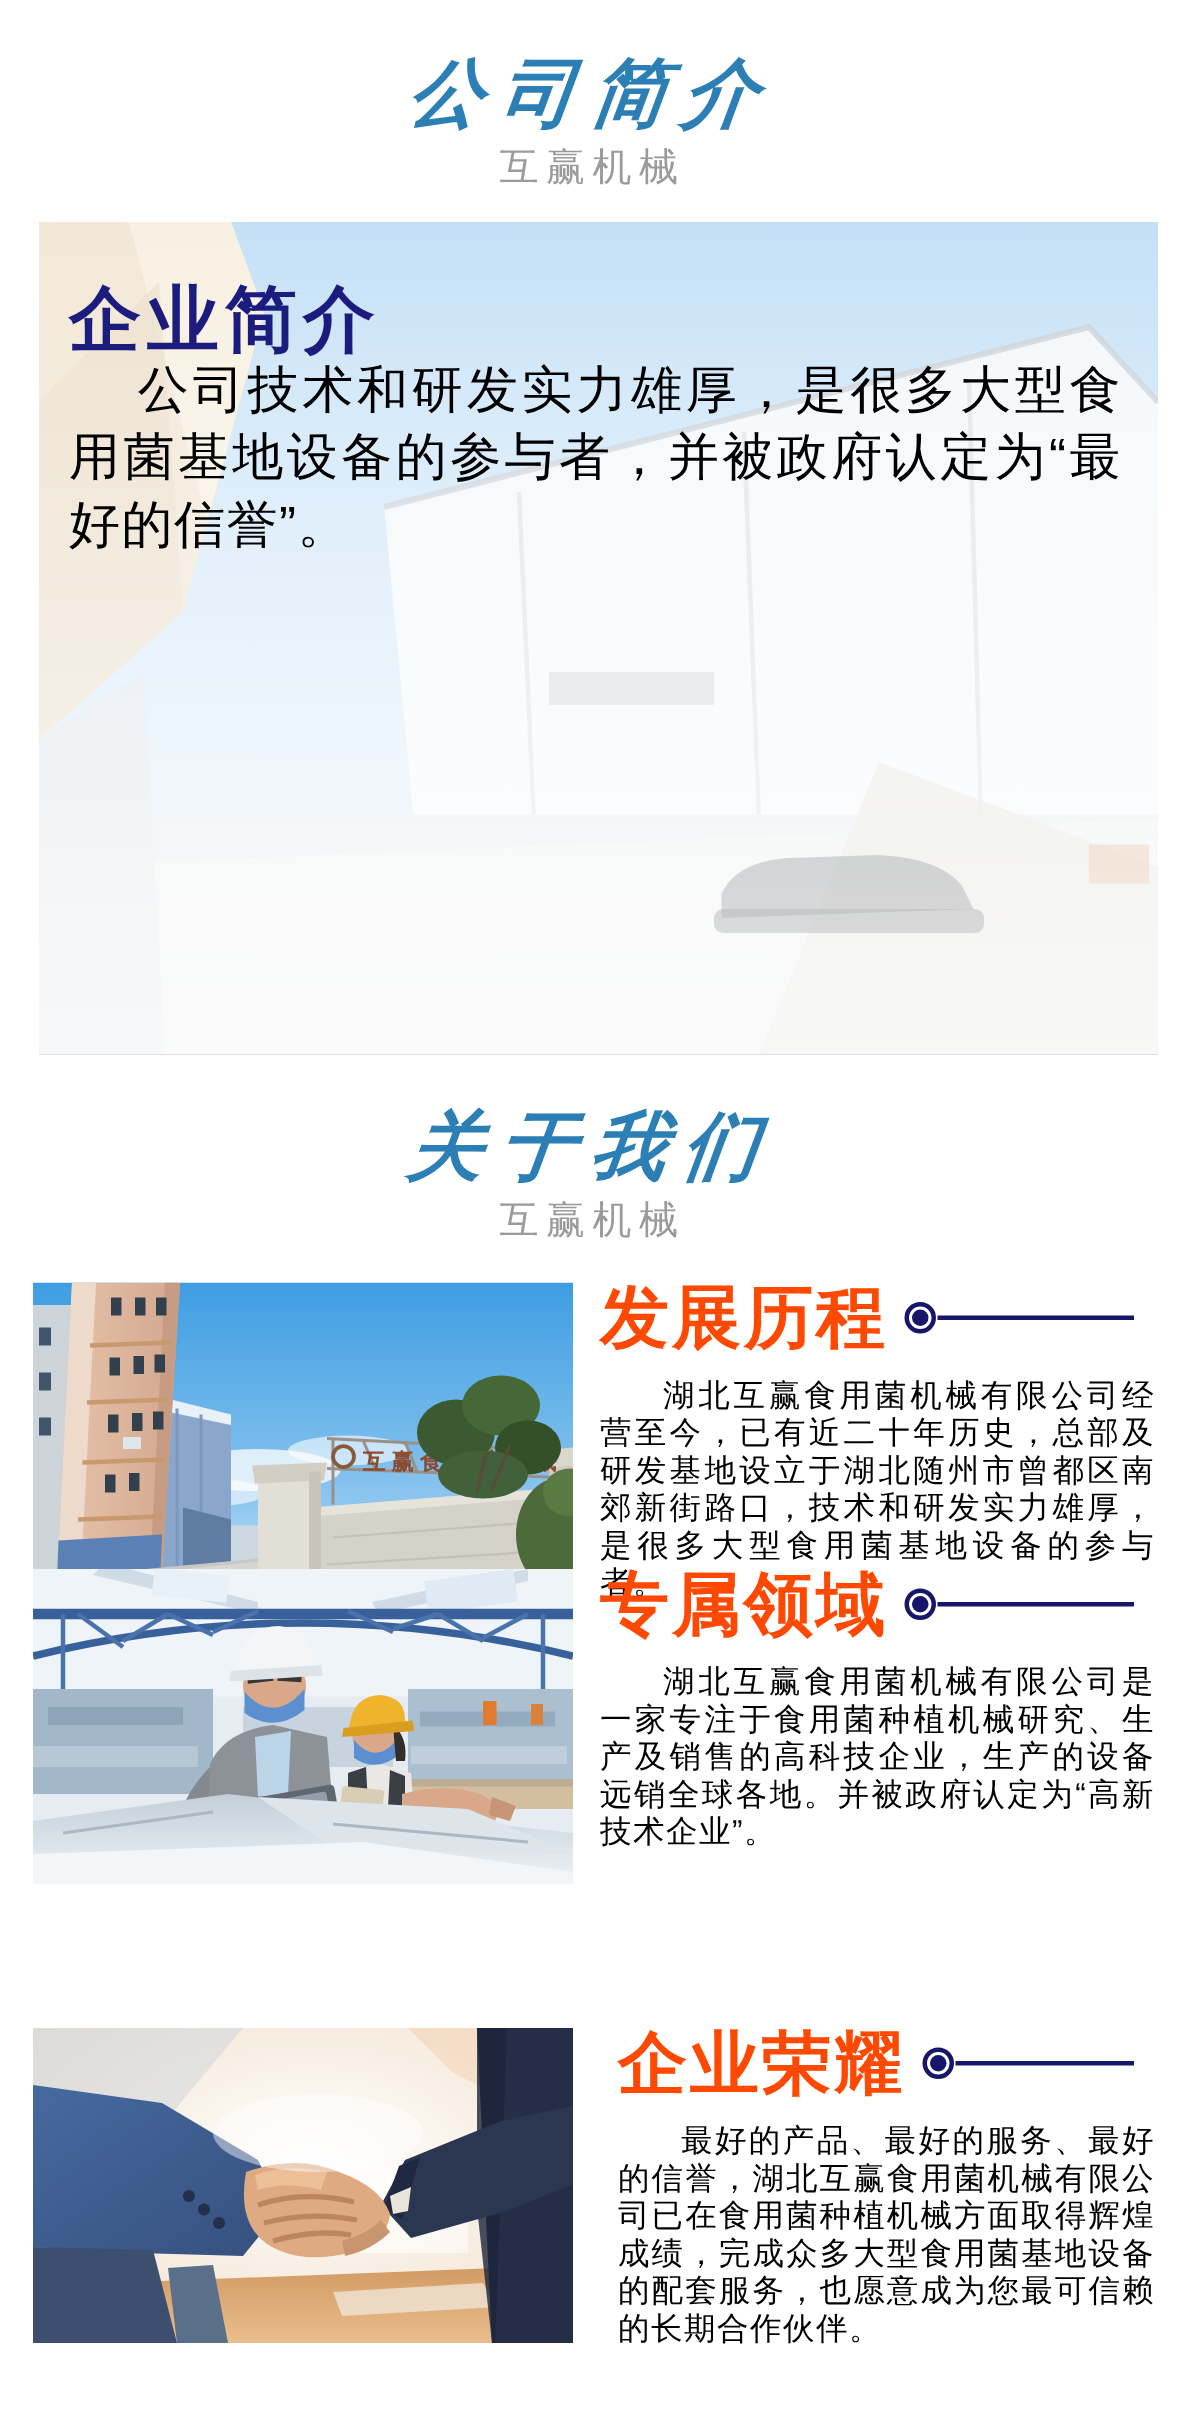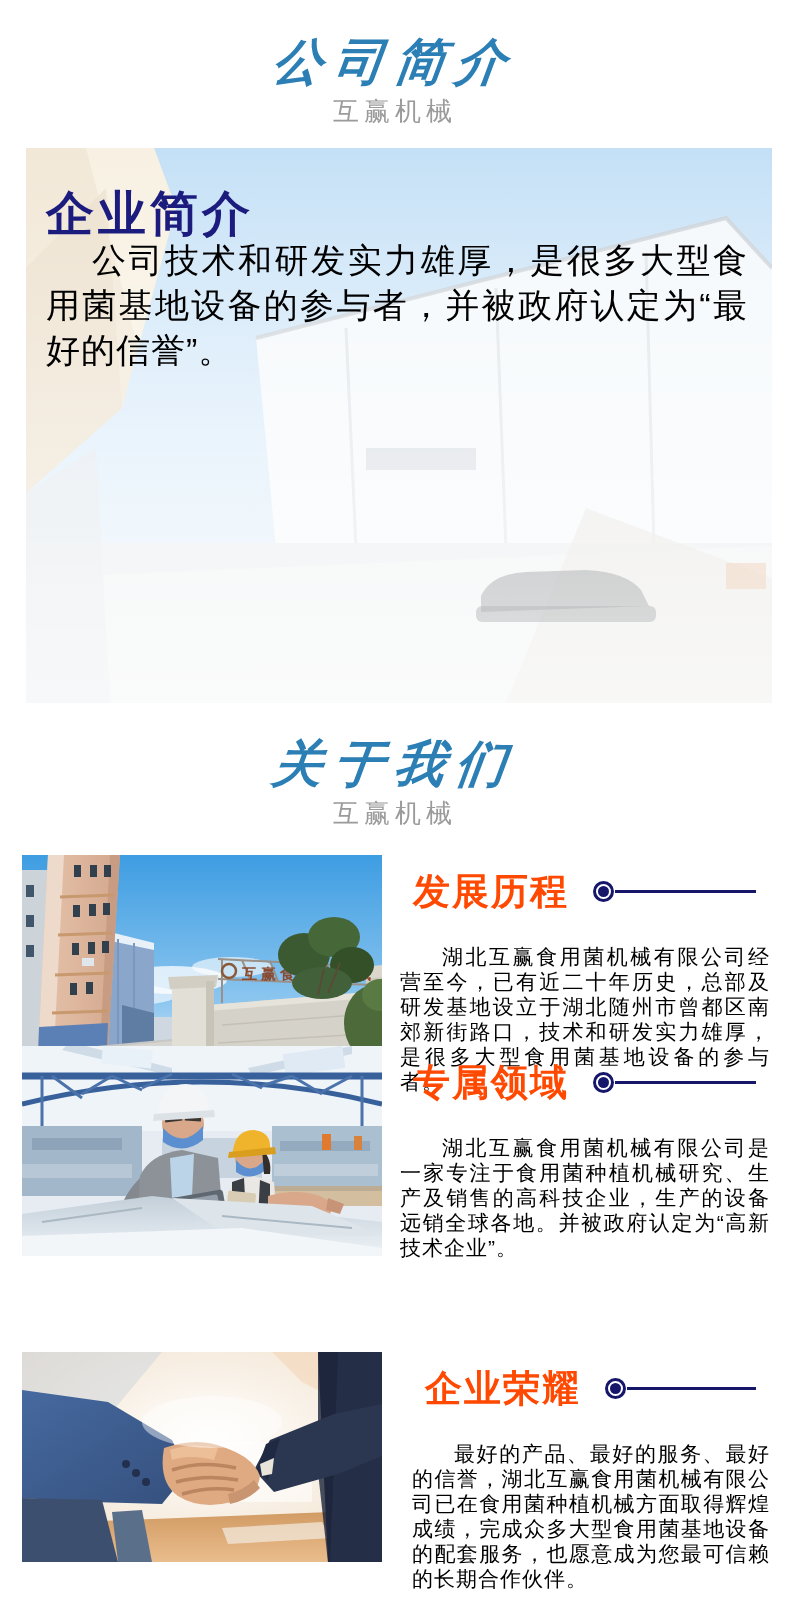--- a/index.html
+++ b/index.html
@@ -43,21 +43,21 @@
   #row-history{top:855px;}
   #row-field{top:1046px;}
   #row-glory{top:1352px;gap:12px;}
   .photo{
     flex:0 0 360px;width:360px;height:210px;overflow:hidden;background:#cfe0ee;
   }
   .photo svg{display:block;}
   .row-text{flex:1;margin-left:18px;min-width:0;}
   .row-title-line{display:flex;align-items:center;}
   .row-title{
-    margin:13px;font-size:37px;line-height:47px;font-weight:900;
+    margin:0;font-size:46px;line-height:47px;font-weight:900;
     color:#ff4800;letter-spacing:2px;white-space:nowrap;
   }
   .deco{flex:1;display:flex;align-items:center;margin-left:11px;margin-right:14px;}
   .deco-ring{
     flex:0 0 auto;width:15px;height:15px;border:3px solid #16166b;border-radius:50%;
     background:#fff;display:flex;align-items:center;justify-content:center;
   }
   .deco-dot{width:11px;height:11px;border-radius:50%;background:#16166b;}
   .deco-line{flex:1;height:3px;background:#16166b;margin-left:1px;}
   .row-par{

